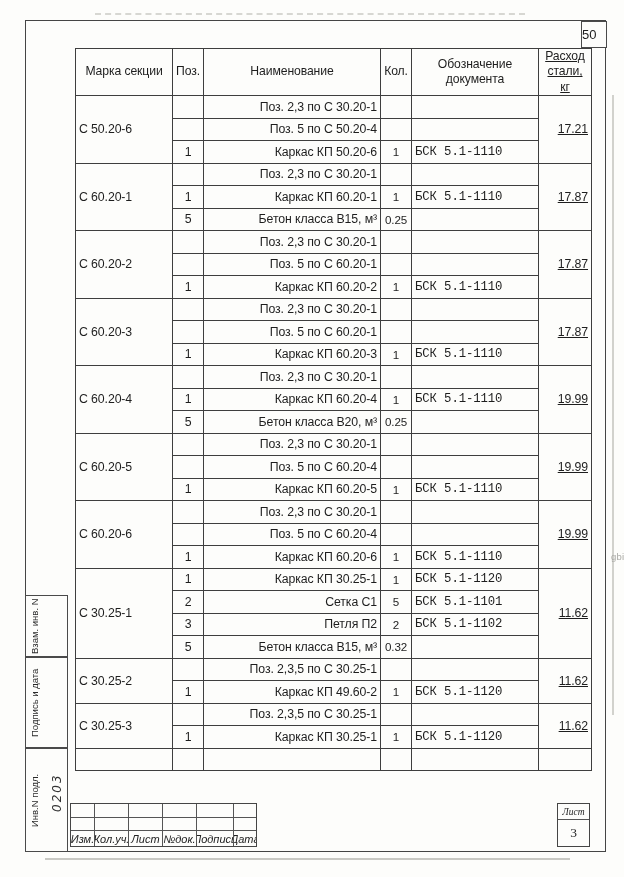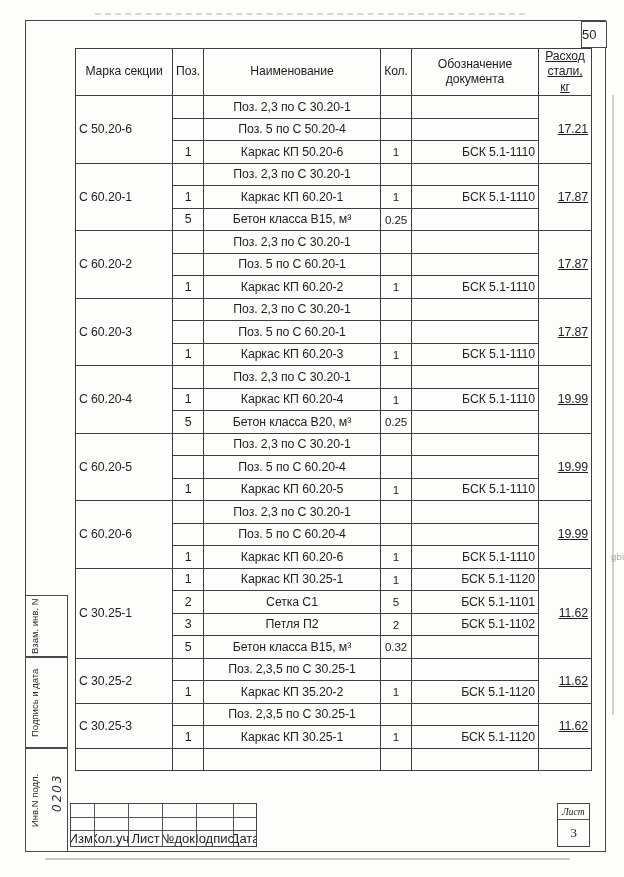--- a/index.html
+++ b/index.html
@@ -37,23 +37,23 @@
   table.spec { border:1.6px solid #3a3a3a; }
   table.spec thead tr { height:47px; }
   table.spec thead th {
     font-weight:normal; text-align:center; white-space:normal; line-height:1.25;
     font-size:12.2px;
   }
   th.h-rashod { font-size:11.6px;text-decoration:underline; }
   table.spec tbody tr { height:22.5px; }
   td.c-marka  { text-align:left; }
   td.c-poz    { text-align:center; }
-  td.c-name   { text-align:center; padding-left:7px;margin-left:28px; }
+  td.c-name   { text-align:right; padding-left:7px;margin-left:28px; }
   td.c-kol    { text-align:center; font-size:11.6px; padding:0 1px; }
-  td.c-doc    { text-align:right; }
+  td.c-doc    { text-align:left;font-family:Liberation Mono, monospace; }
   td.c-rashod { text-align:right;text-decoration:underline; }
 
   
   .side-box {
     position:absolute; left:25px; width:43px;
     border:1.4px solid #4a4a4a; background:#fdfdfb;
   }
   .side-box .vlabel {
     position:absolute; left:3px; top:0; bottom:0;
     writing-mode:vertical-rl; transform:rotate(180deg);
@@ -76,21 +76,21 @@
   .tb-grid {
     position:absolute; left:0; top:0; width:187px; height:44px;
     border:1.4px solid #454545;
     display:grid;
     grid-template-columns:24px 34px 34px 34px 37px 1fr;
     grid-template-rows:14px 13px 1fr;
   }
   .tb-cell {
     border-right:1px solid #555; border-bottom:1px solid #555;
     display:flex; align-items:center; justify-content:center;
-    font-size:13px; white-space:nowrap; overflow:hidden; color:#222;
+    font-size:11px; white-space:nowrap; overflow:hidden; color:#222;font-style:italic;
   }
   .tb-cell:nth-child(6n) { border-right:none; }
   .tb-cell:nth-child(n+13) { border-bottom:none; }
   .tb-doc {
     position:absolute; left:187px; top:0; width:300px; height:44px;
     border:1.4px solid #454545; border-left:none;
     display:flex; align-items:center; justify-content:center;
     font-family:"Liberation Serif", serif; font-size:17px; letter-spacing:2px; color:#222;
   }
   .tb-sheet {
@@ -329,21 +329,21 @@
         <tr>
           <td class="c-marka" rowspan="2">С 30.25-2</td>
           <td class="c-poz"></td>
           <td class="c-name">Поз. 2,3,5 по С 30.25-1</td>
           <td class="c-kol"></td>
           <td class="c-doc"></td>
           <td class="c-rashod" rowspan="2">11.62</td>
         </tr>
         <tr>
           <td class="c-poz">1</td>
-          <td class="c-name">Каркас КП 35.20-2</td>
+          <td class="c-name">Каркас КП 49.60-2</td>
           <td class="c-kol">1</td>
           <td class="c-doc">БСК 5.1-1120</td>
         </tr>
         <tr>
           <td class="c-marka" rowspan="2">С 30.25-3</td>
           <td class="c-poz"></td>
           <td class="c-name">Поз. 2,3,5 по С 30.25-1</td>
           <td class="c-kol"></td>
           <td class="c-doc"></td>
           <td class="c-rashod" rowspan="2">11.62</td>

